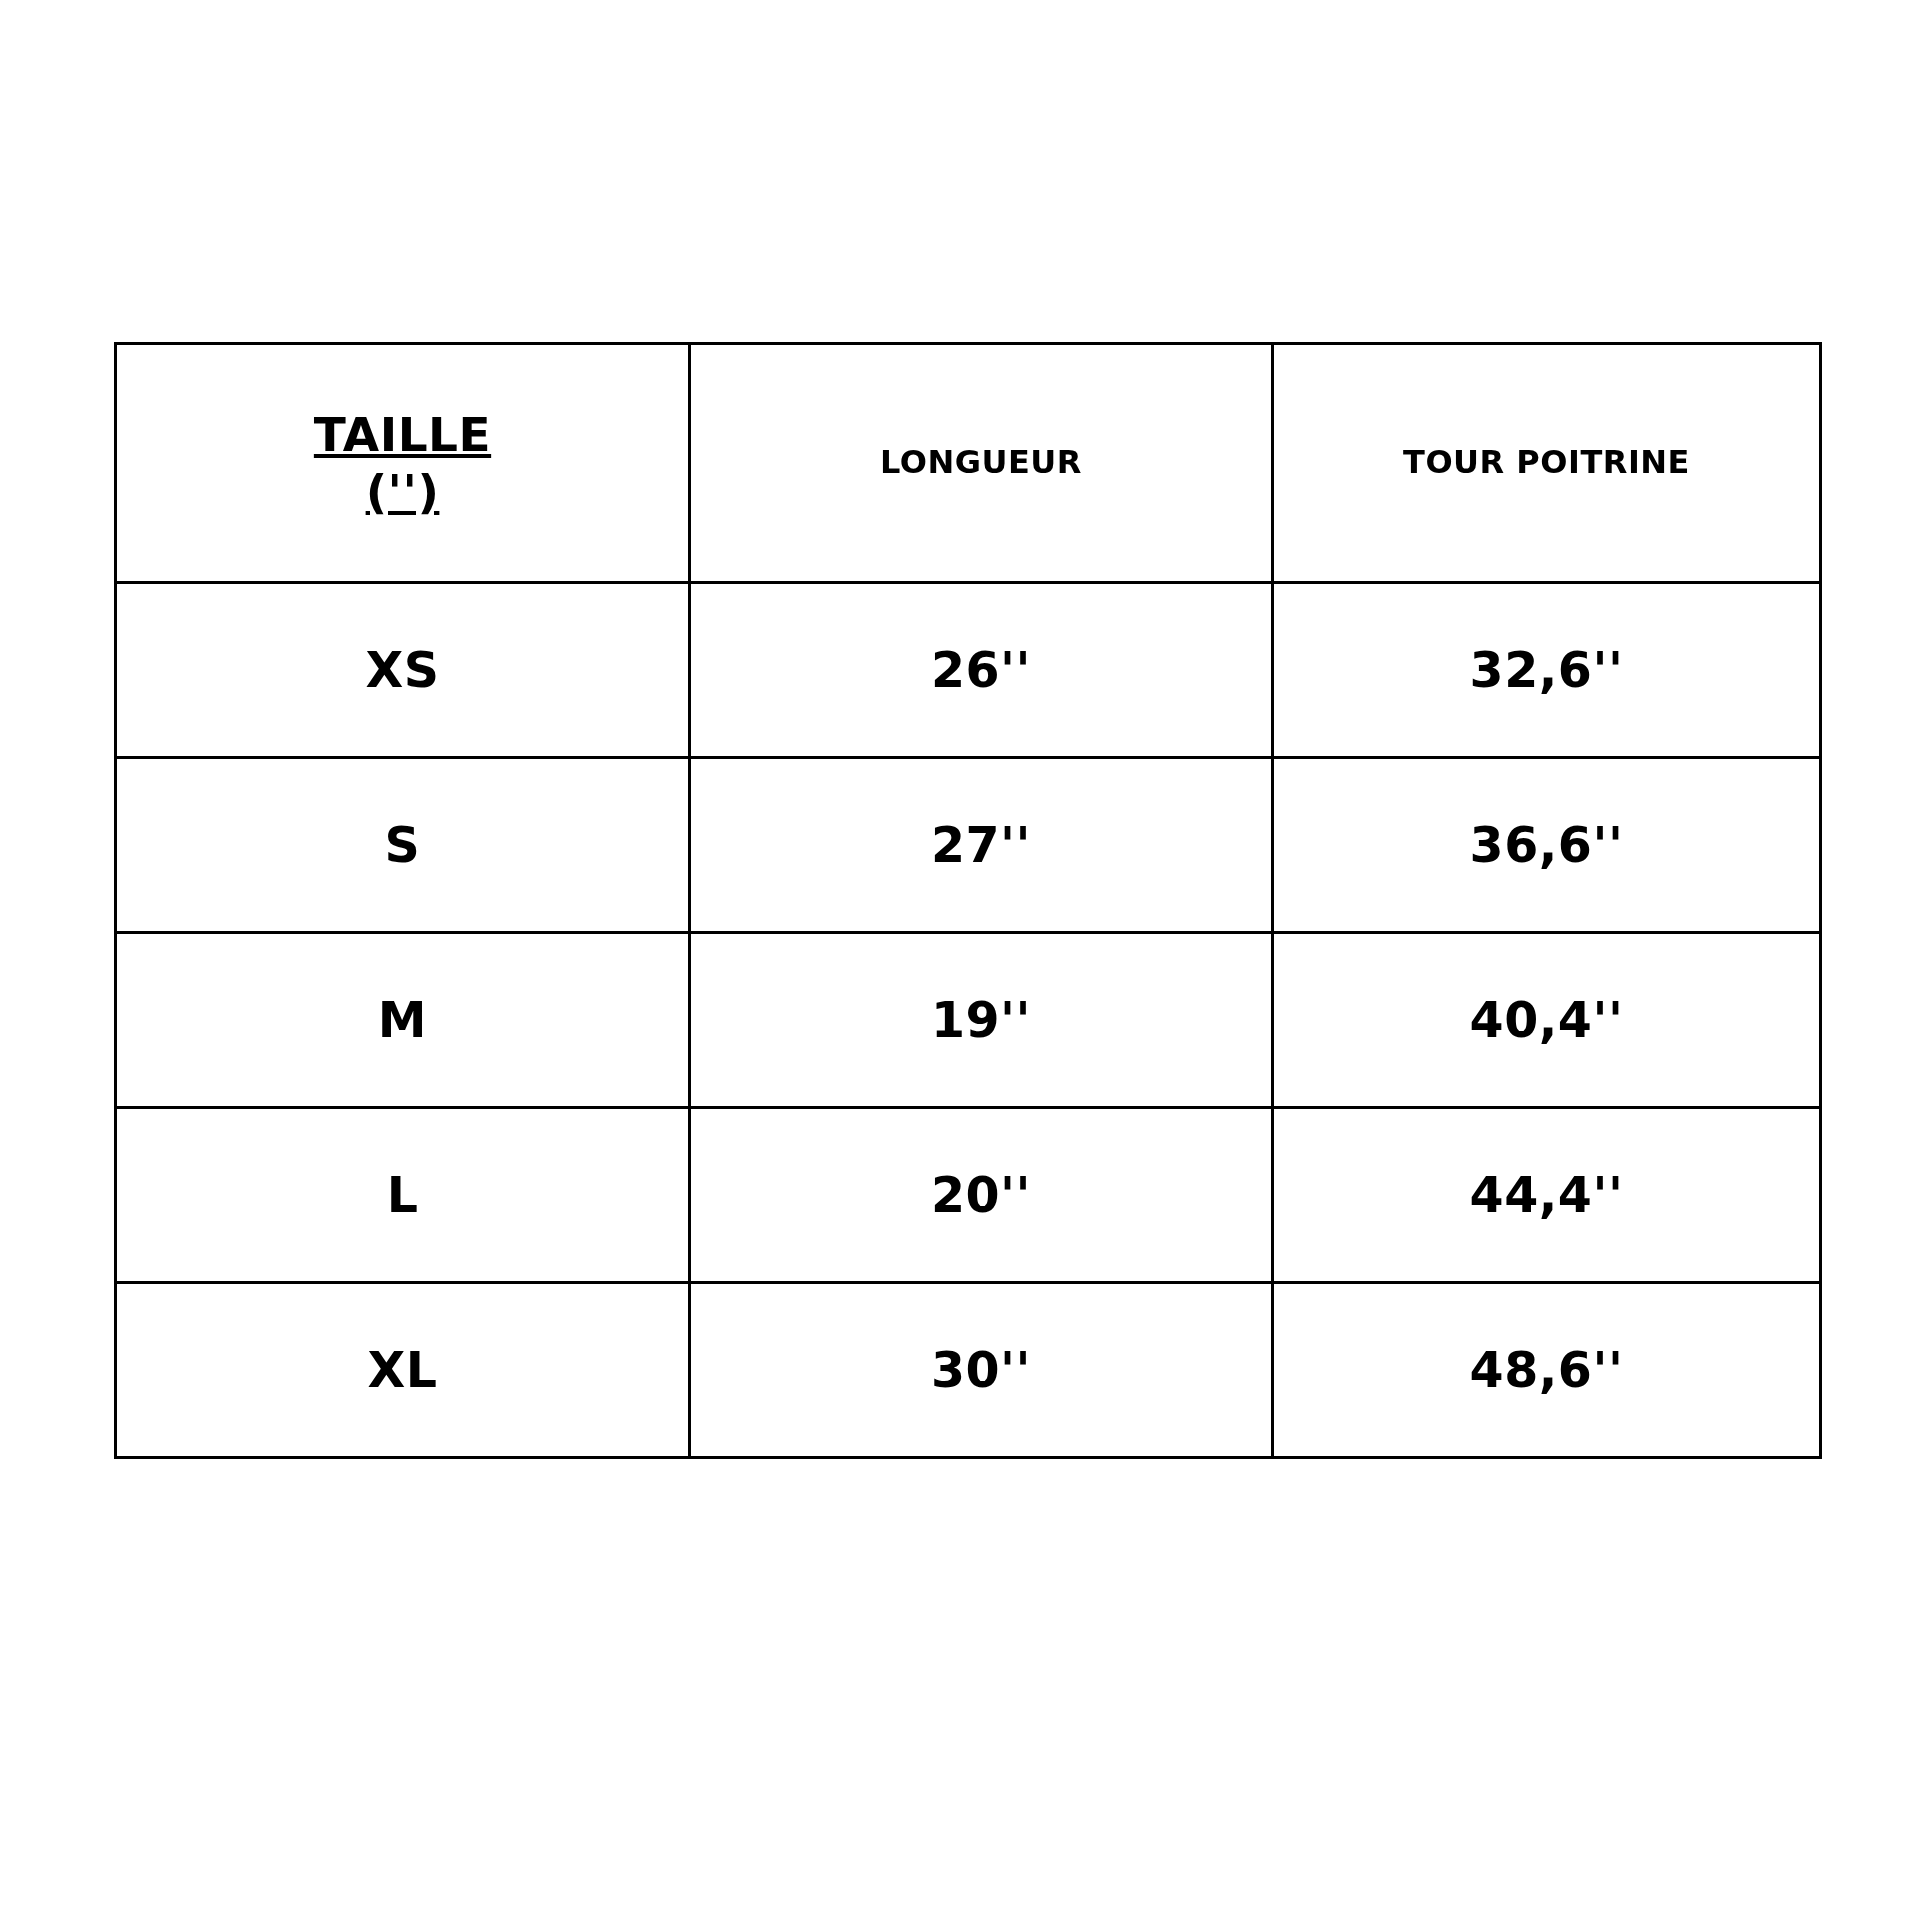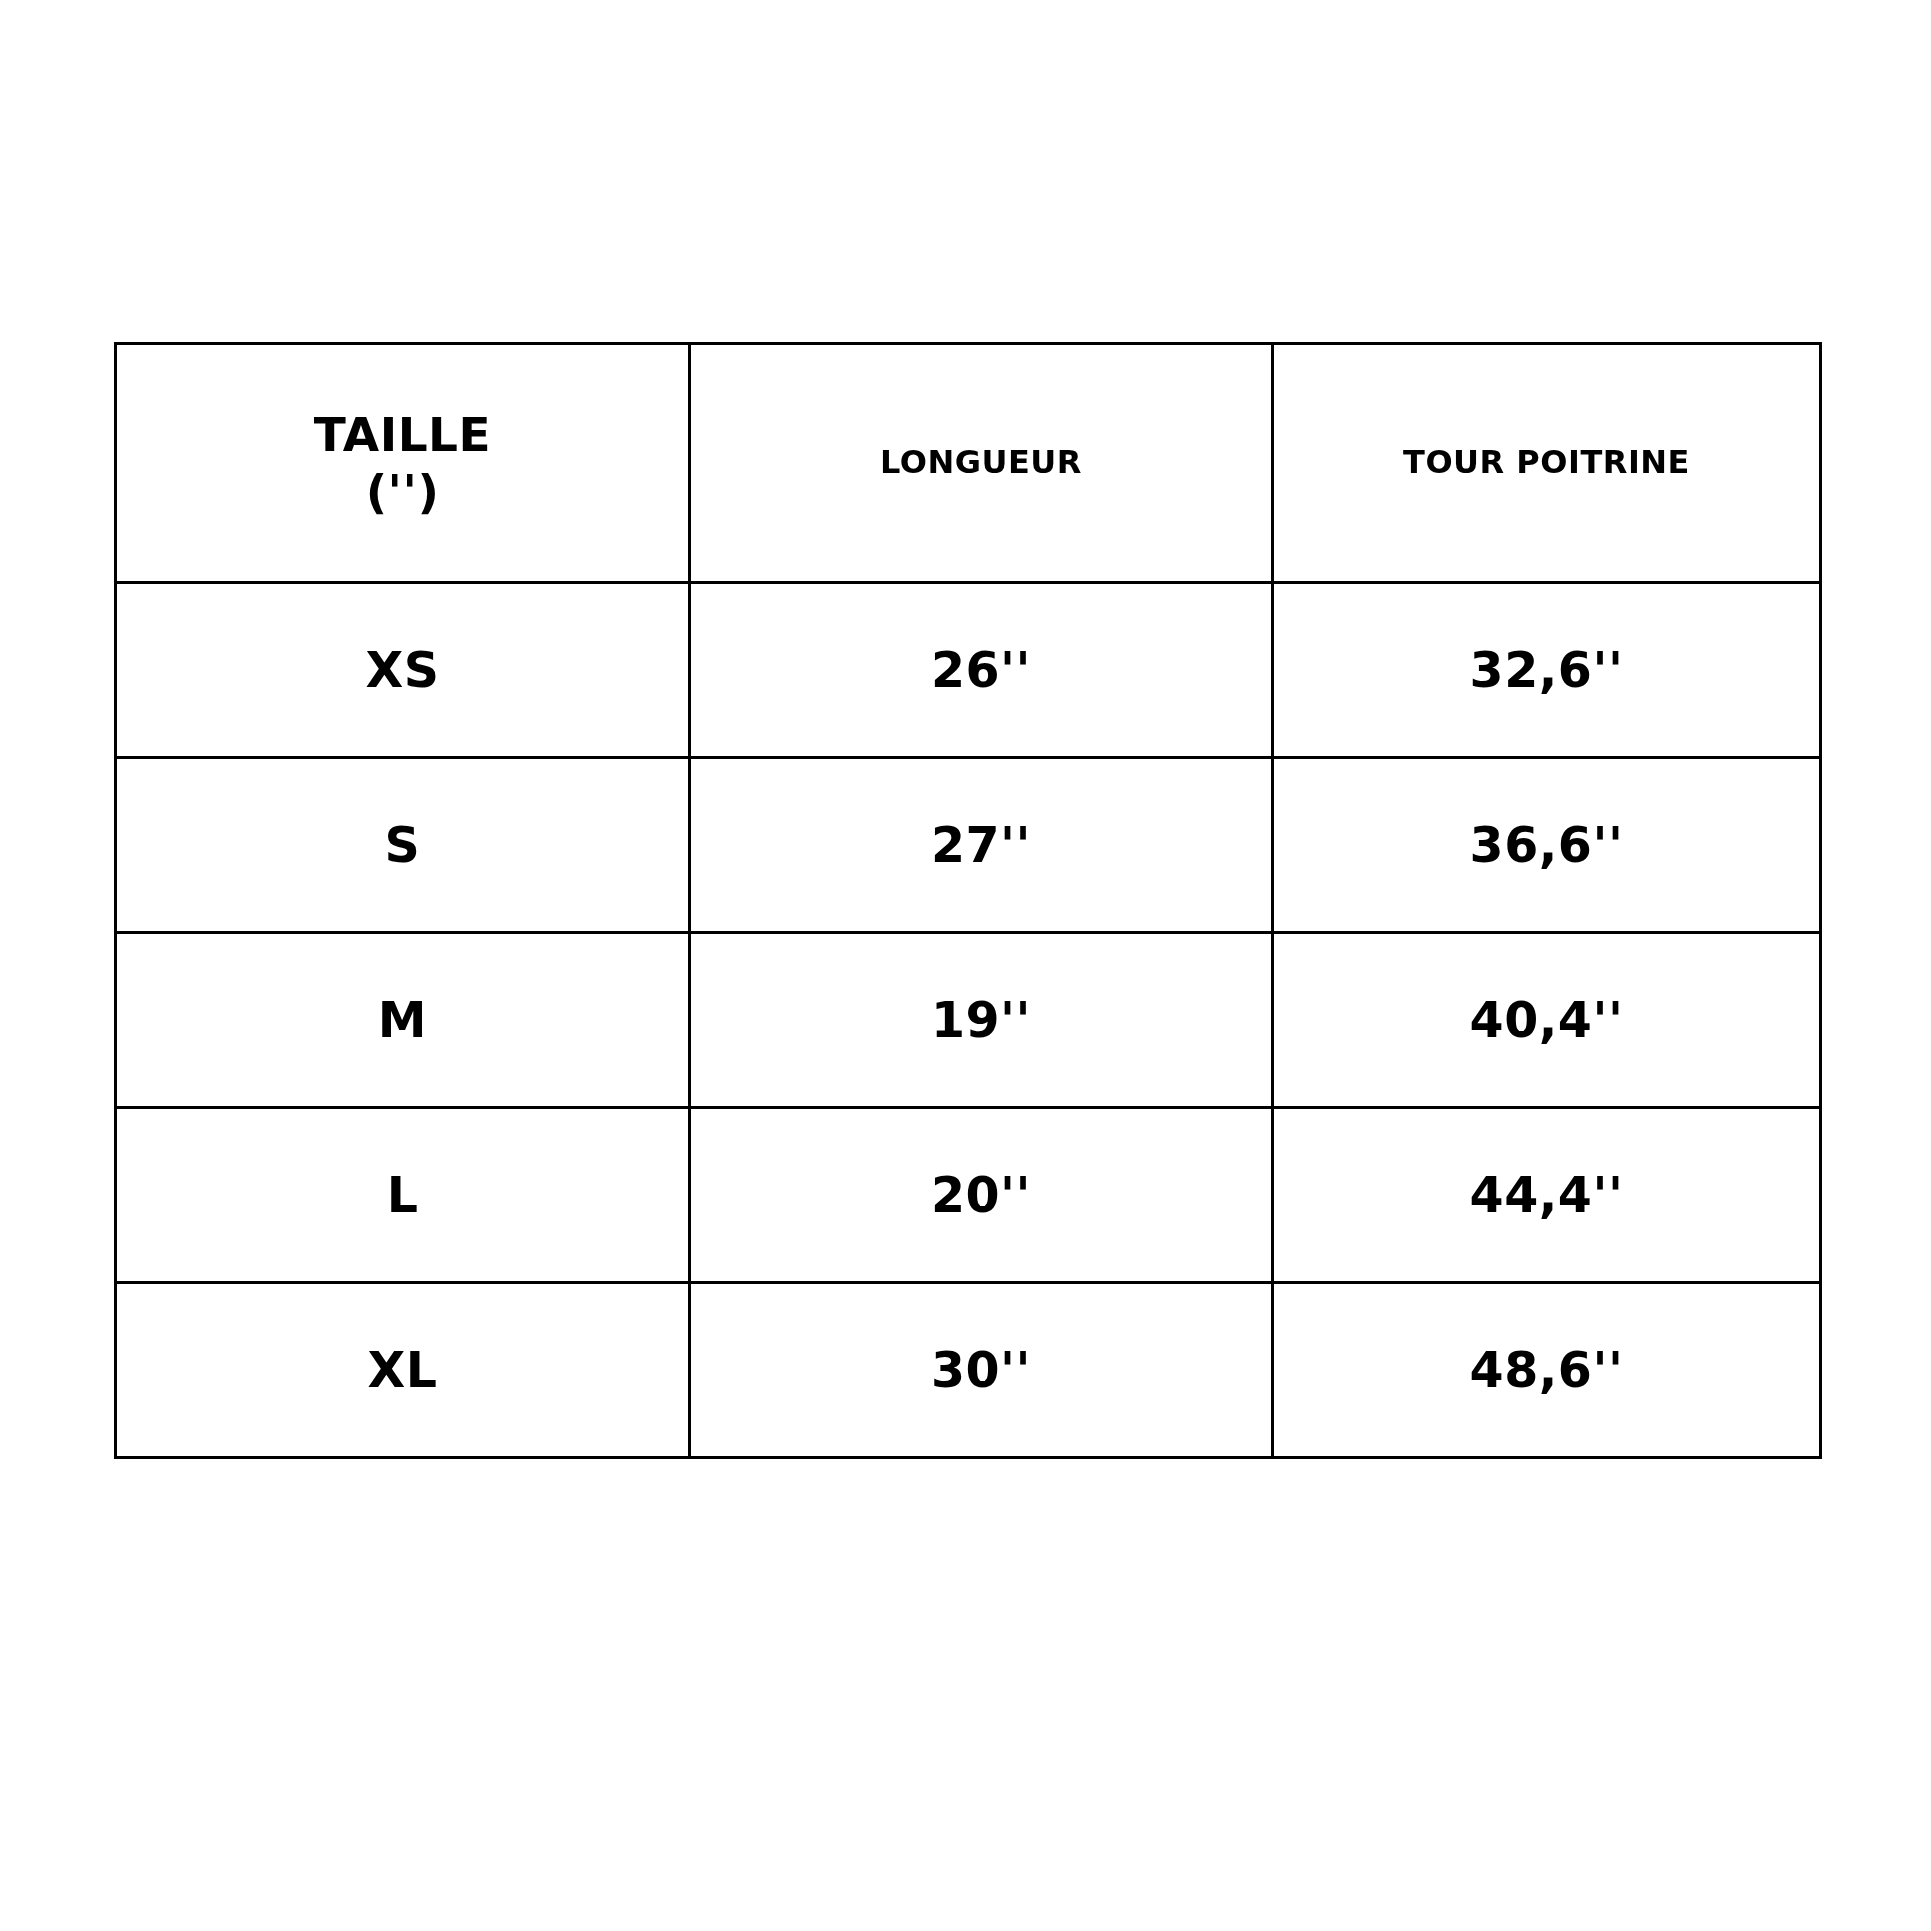--- a/index.html
+++ b/index.html
@@ -49,20 +49,21 @@
     padding: 0;
   }
   table.size-table thead th {
     height: 236px;
     font-size: 32px;
     letter-spacing: 0.5px;
     line-height: 1.22;
   }
   table.size-table thead th.head-taille {
     font-size: 47px;
+    text-decoration: underline;
   }
   table.size-table tbody td {
     height: 172px;
     font-size: 49px;
     letter-spacing: 0.5px;
   }
   .head-sub {
     display: block;
     font-size: 47px;
     font-weight: bold;

